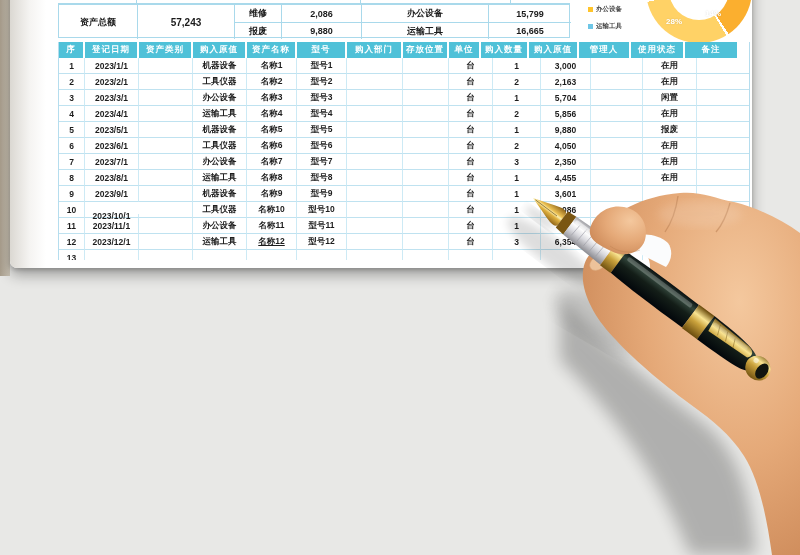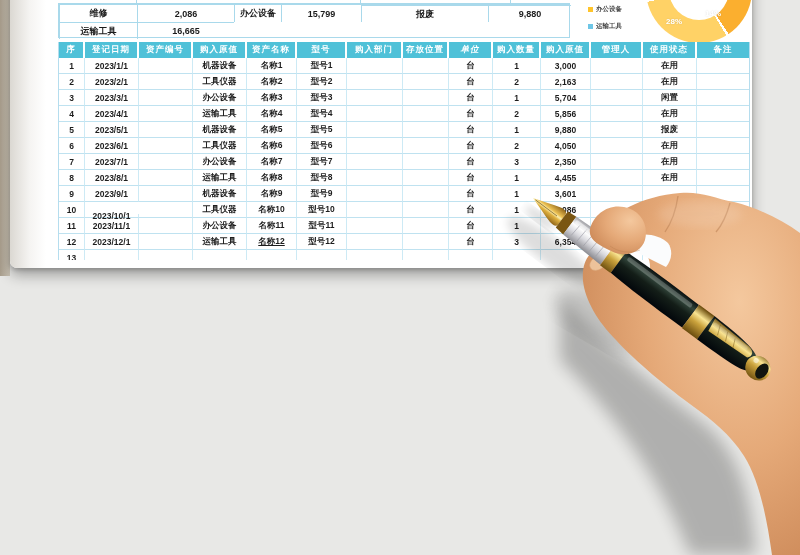--- a/index.html
+++ b/index.html
@@ -80,20 +80,22 @@
 <div class="paper">
   <div class="paper-left-band"></div>
 </div>
 
 <div class="stub-h"></div>
 <div class="stub" style="left:136px"></div>
 <div class="stub" style="left:360px"></div>
 <div class="stub" style="left:510px"></div>
 
 <div class="summary">
+  <div class="scell span2">资产总额</div>
+  <div class="scell span2 big bl">57,243</div>
   <div class="scell bl">维修</div>
   <div class="scell bl">2,086</div>
   <div class="scell bl">办公设备</div>
   <div class="scell bl">15,799</div>
   <div class="scell bl bt">报废</div>
   <div class="scell bl bt">9,880</div>
   <div class="scell bl bt">运输工具</div>
   <div class="scell bl bt">16,665</div>
 </div>
 
@@ -108,27 +110,27 @@
     </div>
   </div>
 <div class="donut"></div>
 <span class="donut-label dl-28">28%</span>
 <span class="donut-label dl-14">14%</span>
 
 <div class="table-wrap">
   <div class="hrow">
       <div class="hcell" style="width: 26px;">序</div>
       <div class="hcell" style="width: 54px;">登记日期</div>
-      <div class="hcell" style="width: 54px;">资产编号</div>
+      <div class="hcell" style="width: 54px;">资产类别</div>
       <div class="hcell" style="width: 54px;">购入原值</div>
       <div class="hcell" style="width: 50px;">资产名称</div>
       <div class="hcell" style="width: 50px;">型号</div>
       <div class="hcell" style="width: 56px;">购入部门</div>
       <div class="hcell" style="width: 46px;">存放位置</div>
-      <div class="hcell" style="width: 44px; font-style: italic;">单位</div>
+      <div class="hcell" style="width: 32px;">单位</div>
       <div class="hcell" style="width: 48px;">购入数量</div>
       <div class="hcell" style="width: 50px;">购入原值</div>
       <div class="hcell" style="width: 52px;">管理人</div>
       <div class="hcell" style="width: 54px;">使用状态</div>
       <div class="hcell" style="width: 52px;">备注</div>
     </div>
   <div>
       <div class="trow">
         <div class="tcell" style="width: 26px;">1</div>
         <div class="tcell" style="width: 54px;">2023/1/1</div>

